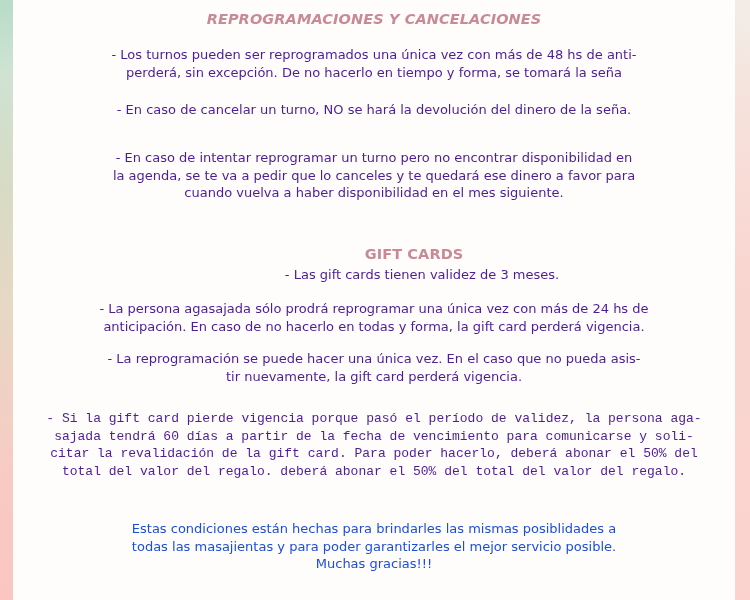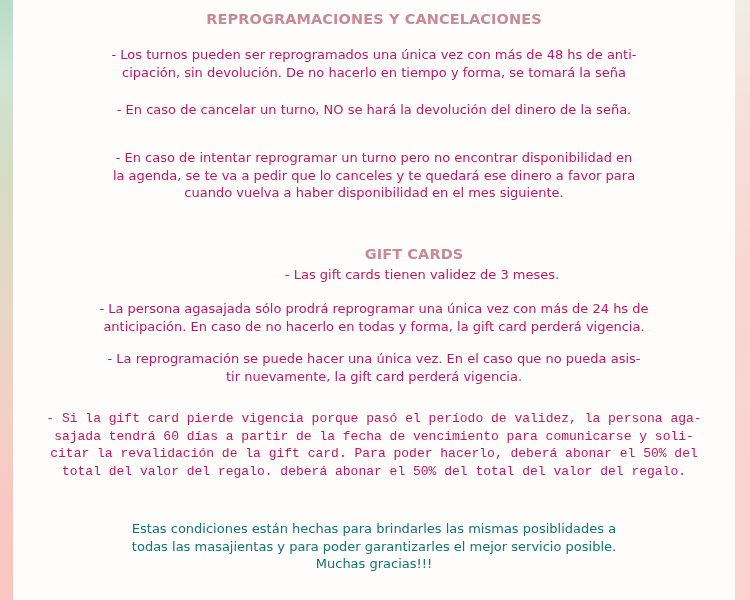--- a/index.html
+++ b/index.html
@@ -38,48 +38,48 @@
       text-align: center;
       color: #c98a97;
       font-weight: bold;
       font-size: 14.5px;
       letter-spacing: 0.1px;
     }
     .para {
       position: absolute;
       left: 0; width: 722px;
       text-align: center;
-      color: #be185d;
+      color: #4c1d95;
       font-size: 13px;
       line-height: 17.5px;
     }
     .para span { display: block; white-space: nowrap; }
     .closing {
       position: absolute;
       left: 0; width: 722px;
       text-align: center;
-      color: #0f766e;
+      color: #1d4ed8;
       font-size: 13px;
       line-height: 17.5px;
     }
     .closing span { display: block; white-space: nowrap; }
   </style>
 </head>
 <body>
 
 <div class="strip-left"></div>
 <div class="strip-right"></div>
 
 <div class="page">
 
-  <div class="heading" style="top:11px;">REPROGRAMACIONES Y CANCELACIONES</div>
+  <div class="heading" style="top:11px;font-style:italic;">REPROGRAMACIONES Y CANCELACIONES</div>
 
   <div class="para" style="top:46px;">
     <span>- Los turnos pueden ser reprogramados una única vez con más de 48 hs de anti-</span>
-    <span>cipación, sin devolución. De no hacerlo en tiempo y forma, se tomará la seña</span>
+    <span>perderá, sin excepción. De no hacerlo en tiempo y forma, se tomará la seña</span>
   </div>
 
   <div class="para" style="top:101px;">
     <span>- En caso de cancelar un turno, NO se hará la devolución del dinero de la seña.</span>
   </div>
 
   <div class="para" style="top:149px;">
     <span>- En caso de intentar reprogramar un turno pero no encontrar disponibilidad en</span>
     <span>la agenda, se te va a pedir que lo canceles y te quedará ese dinero a favor para</span>
     <span>cuando vuelva a haber disponibilidad en el mes siguiente.</span>

